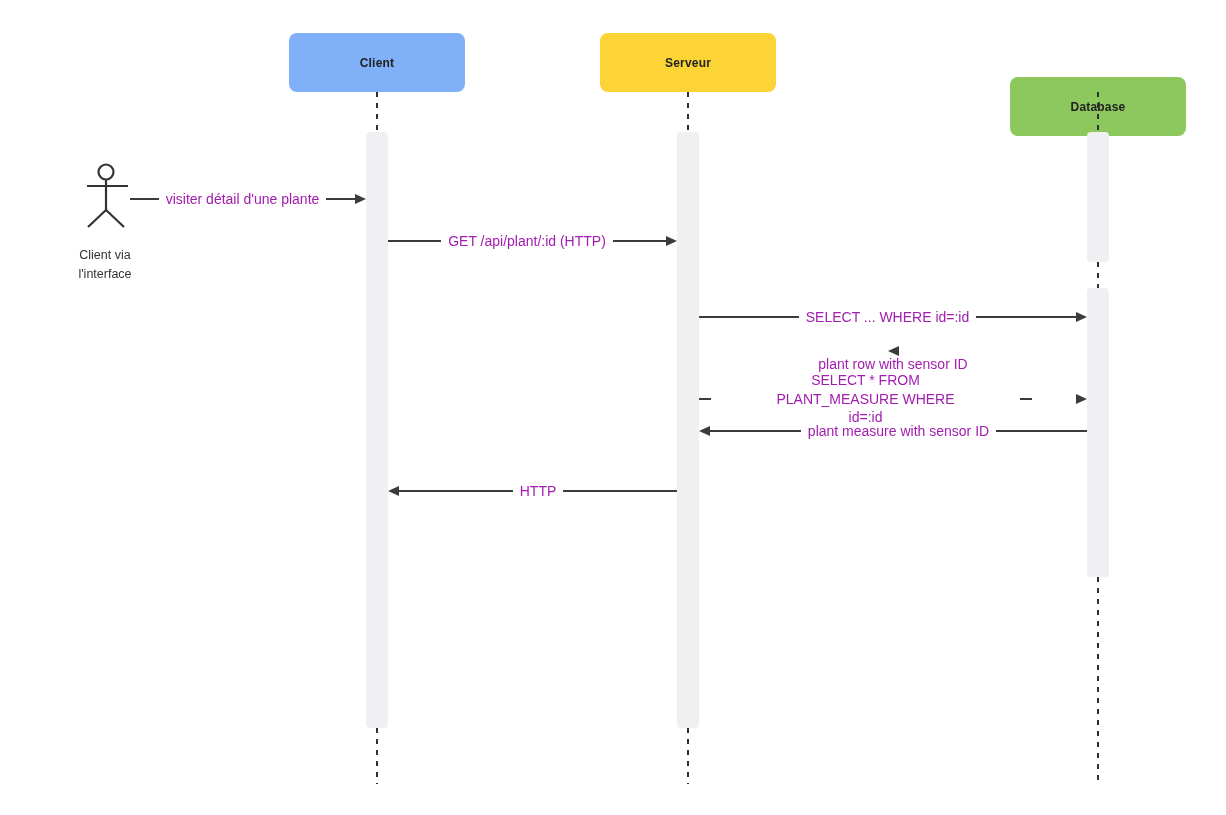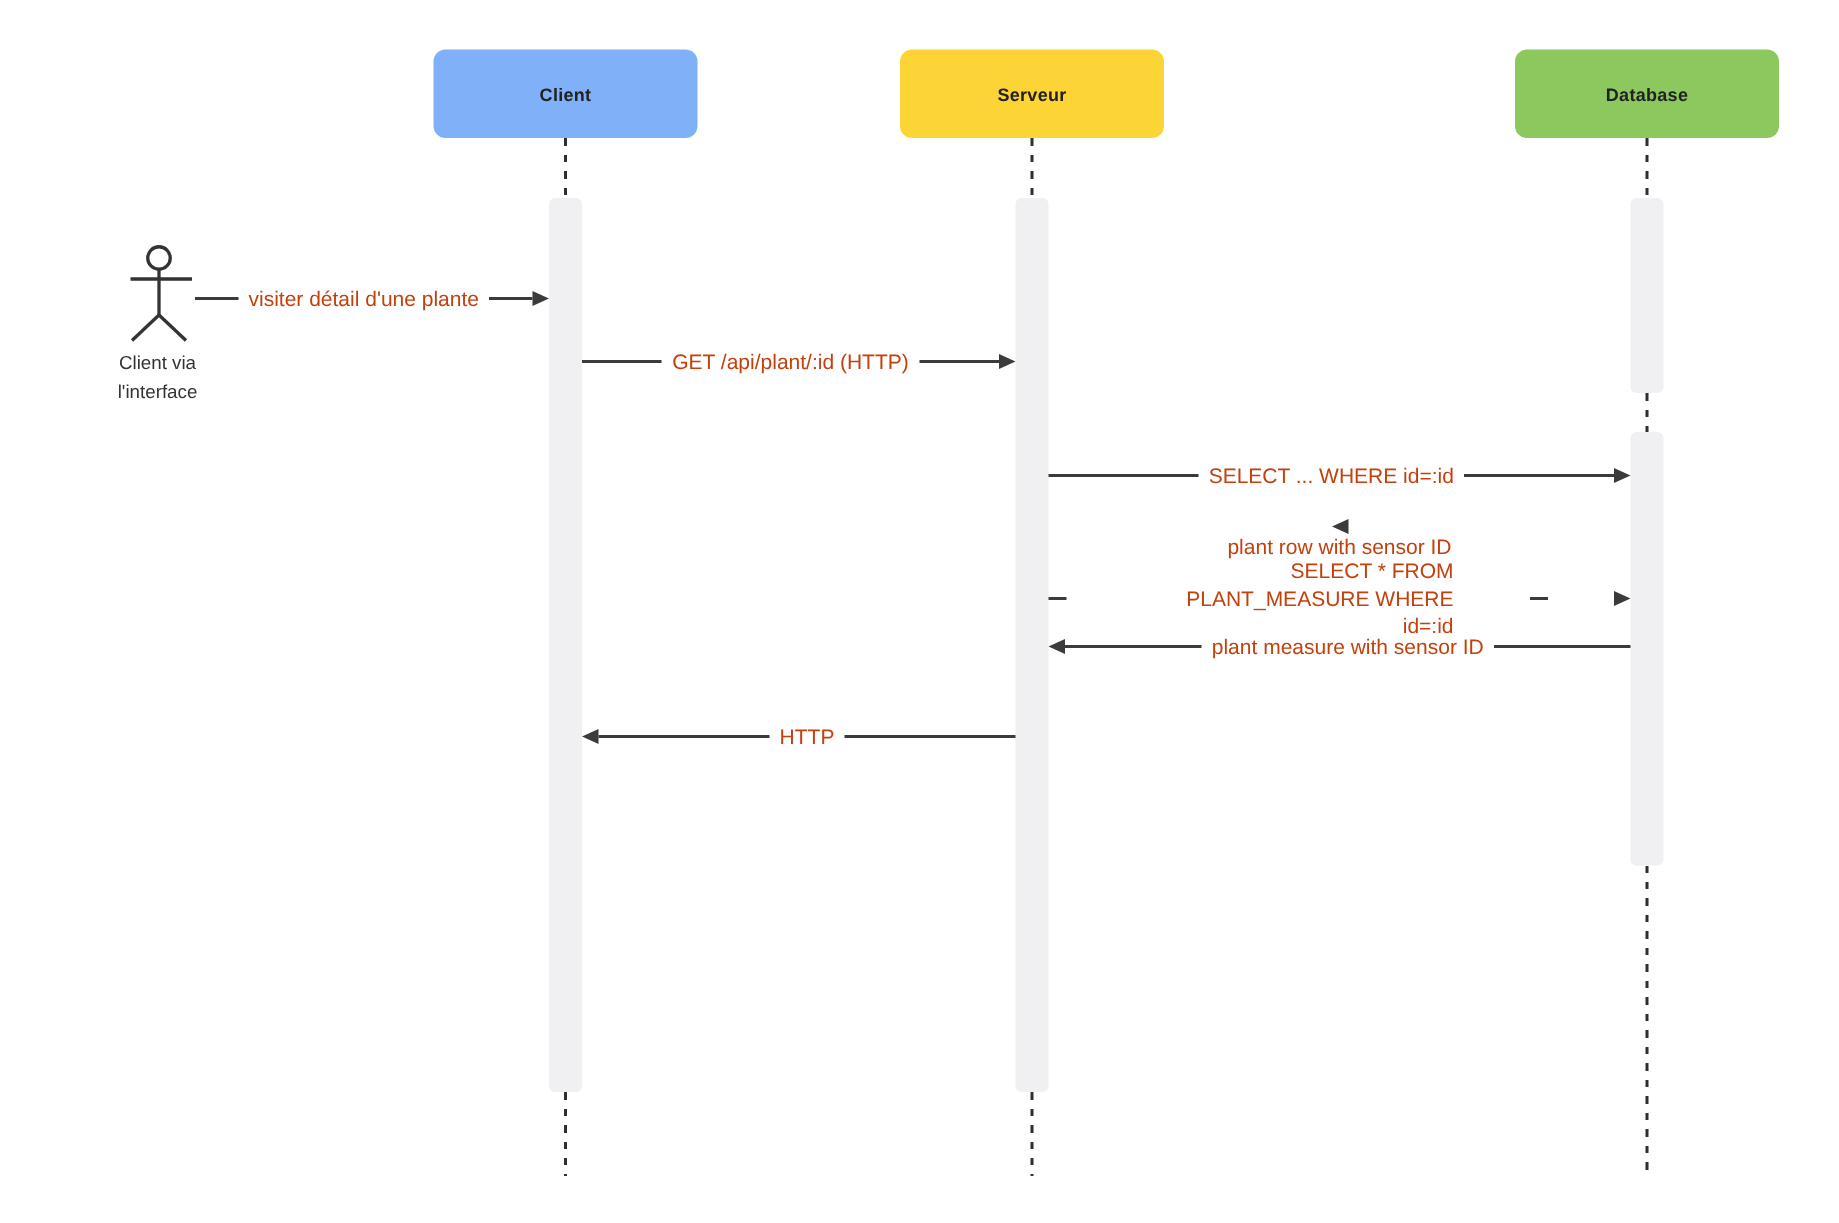--- a/index.html
+++ b/index.html
@@ -57,23 +57,23 @@
   }
   .seg {
     flex: 1 1 auto;
     height: 2px;
     background: #3b3b3b;
     min-width: 12px;
   }
   .mlabel {
     padding: 0 7px;
     font-size: 14px;
-    color: #c2410c;
+    color: #a21caf;
     white-space: nowrap;
-    text-align: right;
+    text-align: center;
   }
   .mlabel.wrap {
     white-space: normal;
     max-width: 312px;
     line-height: 1.35;
   }
   .arrow-right {
     width: 0; height: 0;
     border-top: 5px solid transparent;
     border-bottom: 5px solid transparent;
@@ -89,40 +89,40 @@
   }
   
   .actor-figure {
     position: absolute;
     left: 76px;
     top: 158px;
   }
   .actor-label {
     position: absolute;
     left: 42px;
-    top: 233px;
+    top: 246px;
     width: 126px;
     text-align: center;
     font-size: 12.5px;
     line-height: 1.55;
     color: #333333;
   }
 </style>
 </head>
 <body>
 
 <div class="canvas">
 
   <div class="participant" style="left: 289px; background-color: rgb(127, 176, 248);">
     <span class="p-label">Client</span>
   </div>
   <div class="participant" style="left: 600px; background-color: rgb(252, 212, 53);">
     <span class="p-label">Serveur</span>
   </div>
-  <div class="participant" style="left: 1010px; background-color: rgb(141, 200, 94);">
+  <div class="participant" style="left: 1010px; background-color: rgb(141, 200, 94); margin-top: 44px;">
     <span class="p-label">Database</span>
   </div>
 
   <div class="lifeline" style="left:376px; top:92px;  height:40px;"></div>
   <div class="lifeline" style="left:687px; top:92px;  height:40px;"></div>
   <div class="lifeline" style="left:1097px;top:92px;  height:40px;"></div>
   <div class="lifeline" style="left:1097px;top:262px; height:26px;"></div>
   <div class="lifeline" style="left:376px; top:728px; height:56px;"></div>
   <div class="lifeline" style="left:687px; top:728px; height:56px;"></div>
   <div class="lifeline" style="left:1097px;top:577px; height:207px;"></div>

